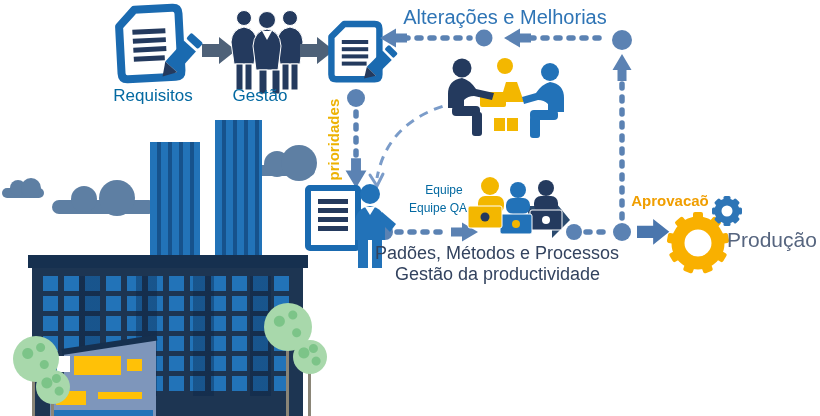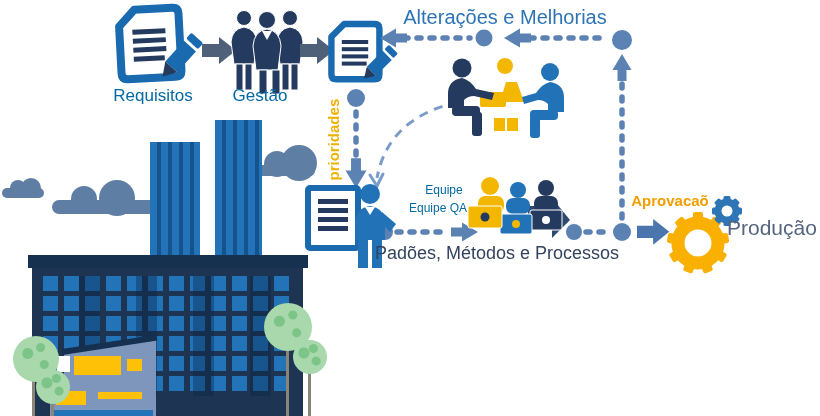--- a/index.html
+++ b/index.html
@@ -273,15 +273,16 @@
     </g>
   </svg>
 
   <div class="lbl title" style="left:390px;top:6px;width:230px;">Alterações e Melhorias</div>
   <div class="lbl" style="left:104px;top:86px;width:98px;">Requisitos</div>
   <div class="lbl" style="left:218px;top:86px;width:84px;">Gestão</div>
   <div class="lbl vert" style="left:279px;top:131px;width:110px;">prioridades</div>
   <div class="lbl small" style="left:408px;top:184px;width:72px;">Equipe</div>
   <div class="lbl small" style="left:400px;top:202px;width:76px;">Equipe QA</div>
   <div class="lbl navybig" style="left:372px;top:243px;width:250px;">Padões, Métodos e Processos</div>
+  <div class="lbl navybig" style="left:380px;top:264px;width:235px;">Gestão da productividade</div>
   <div class="lbl orange" style="left:630px;top:192px;width:80px;">Aprovacaõ</div>
-  <div class="lbl gray" style="left:727px;top:216px;width:88px;">Produção</div>
+  <div class="lbl gray" style="left:727px;top:228px;width:88px;">Produção</div>
 </div>
 
 </body></html>

